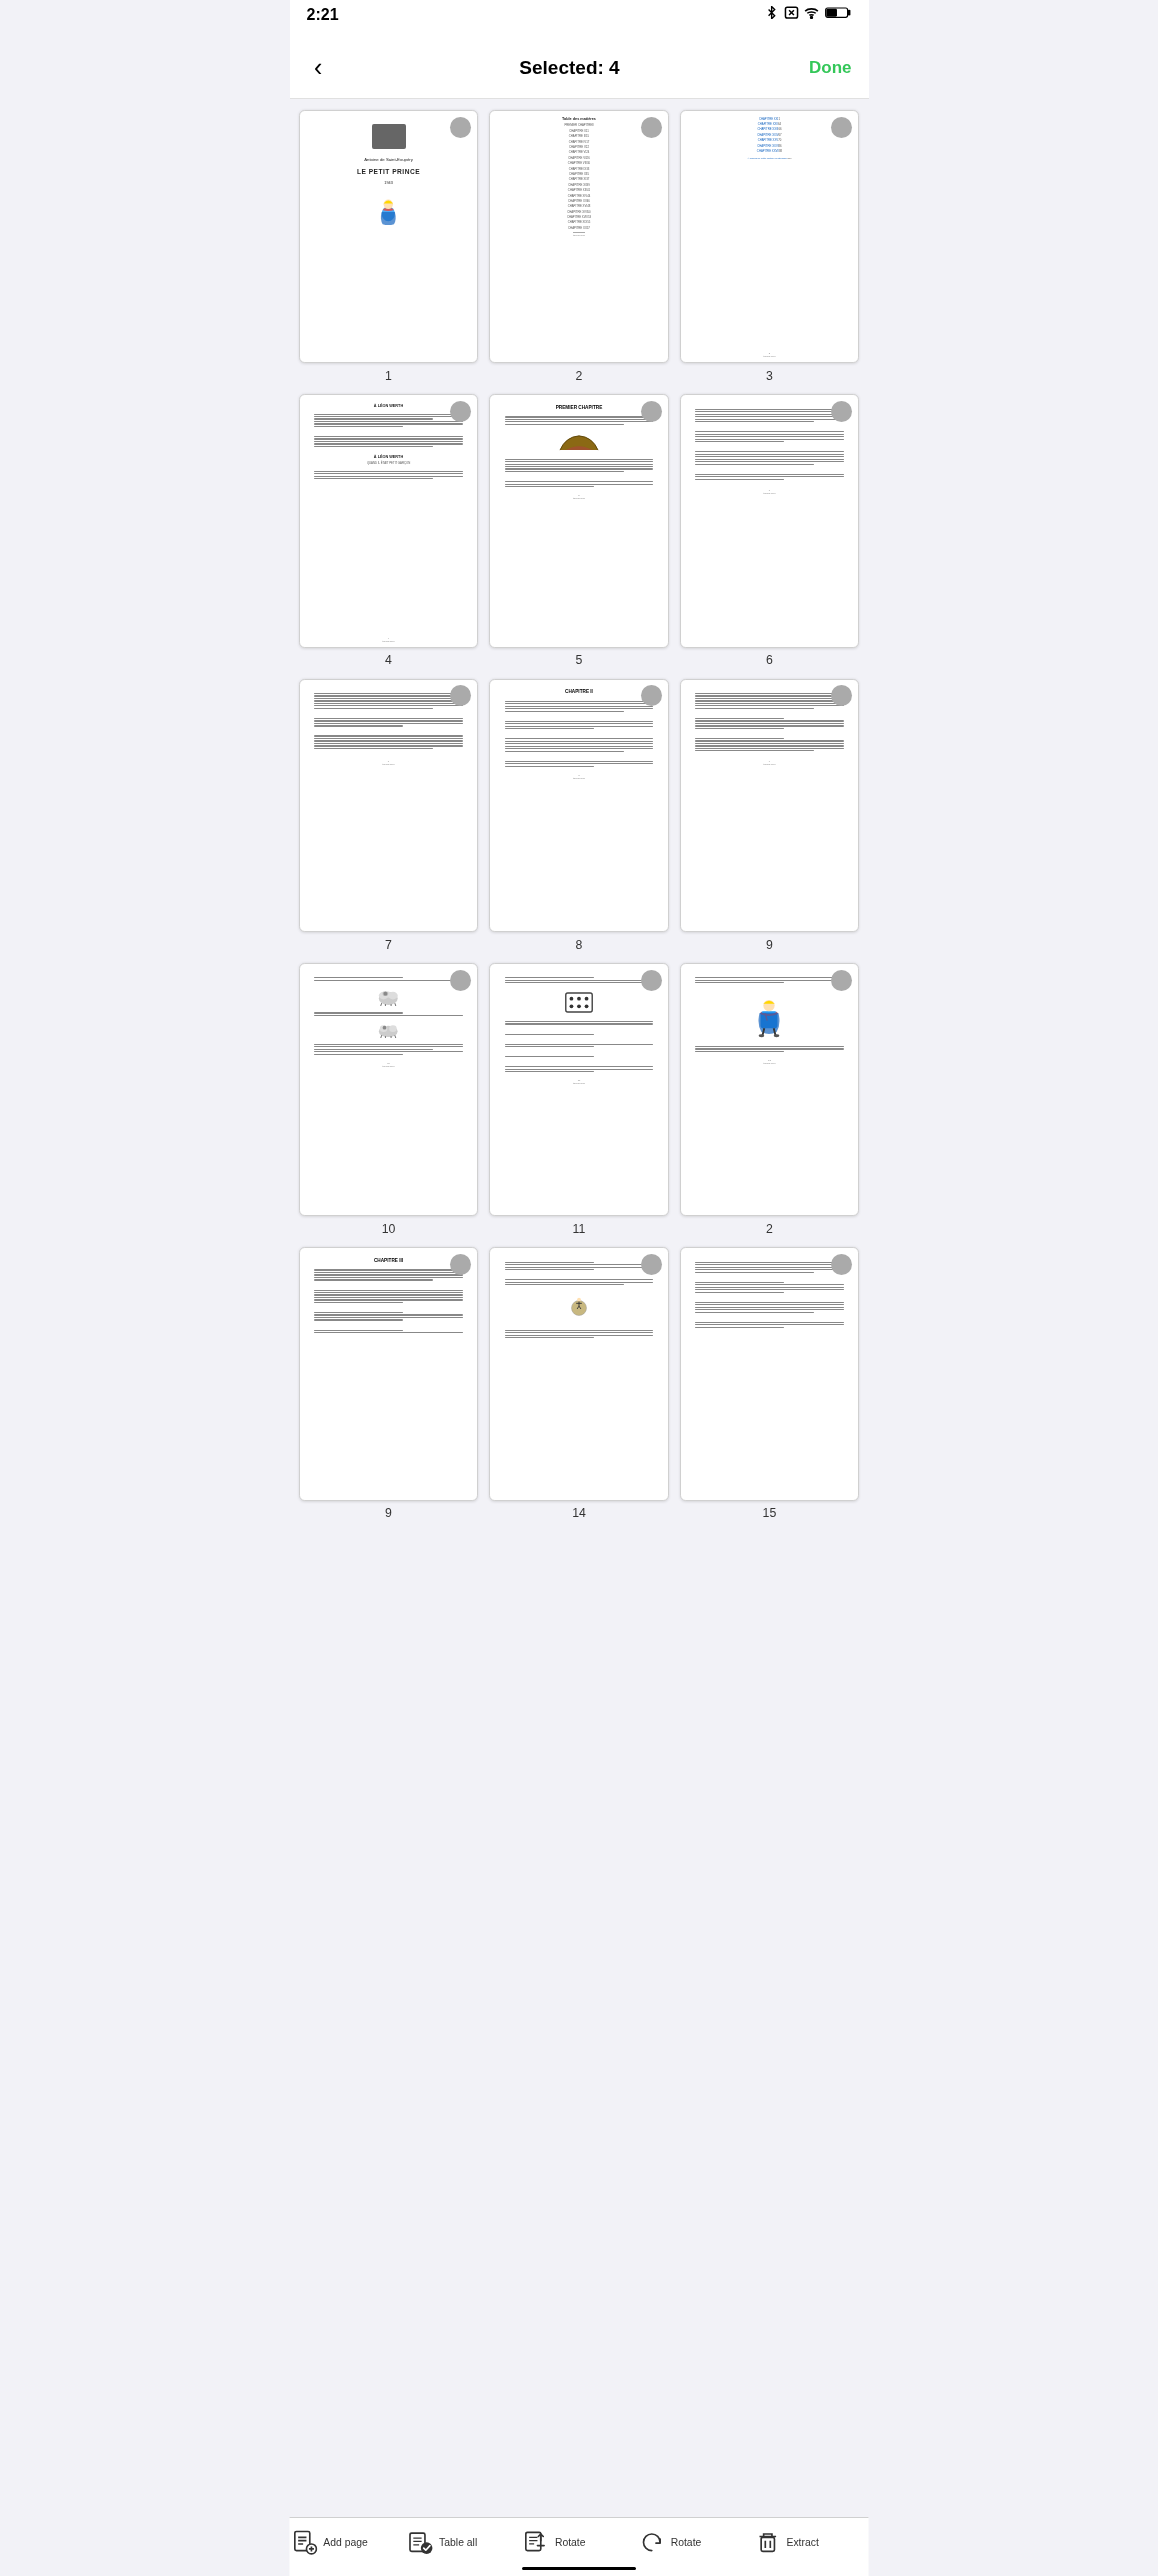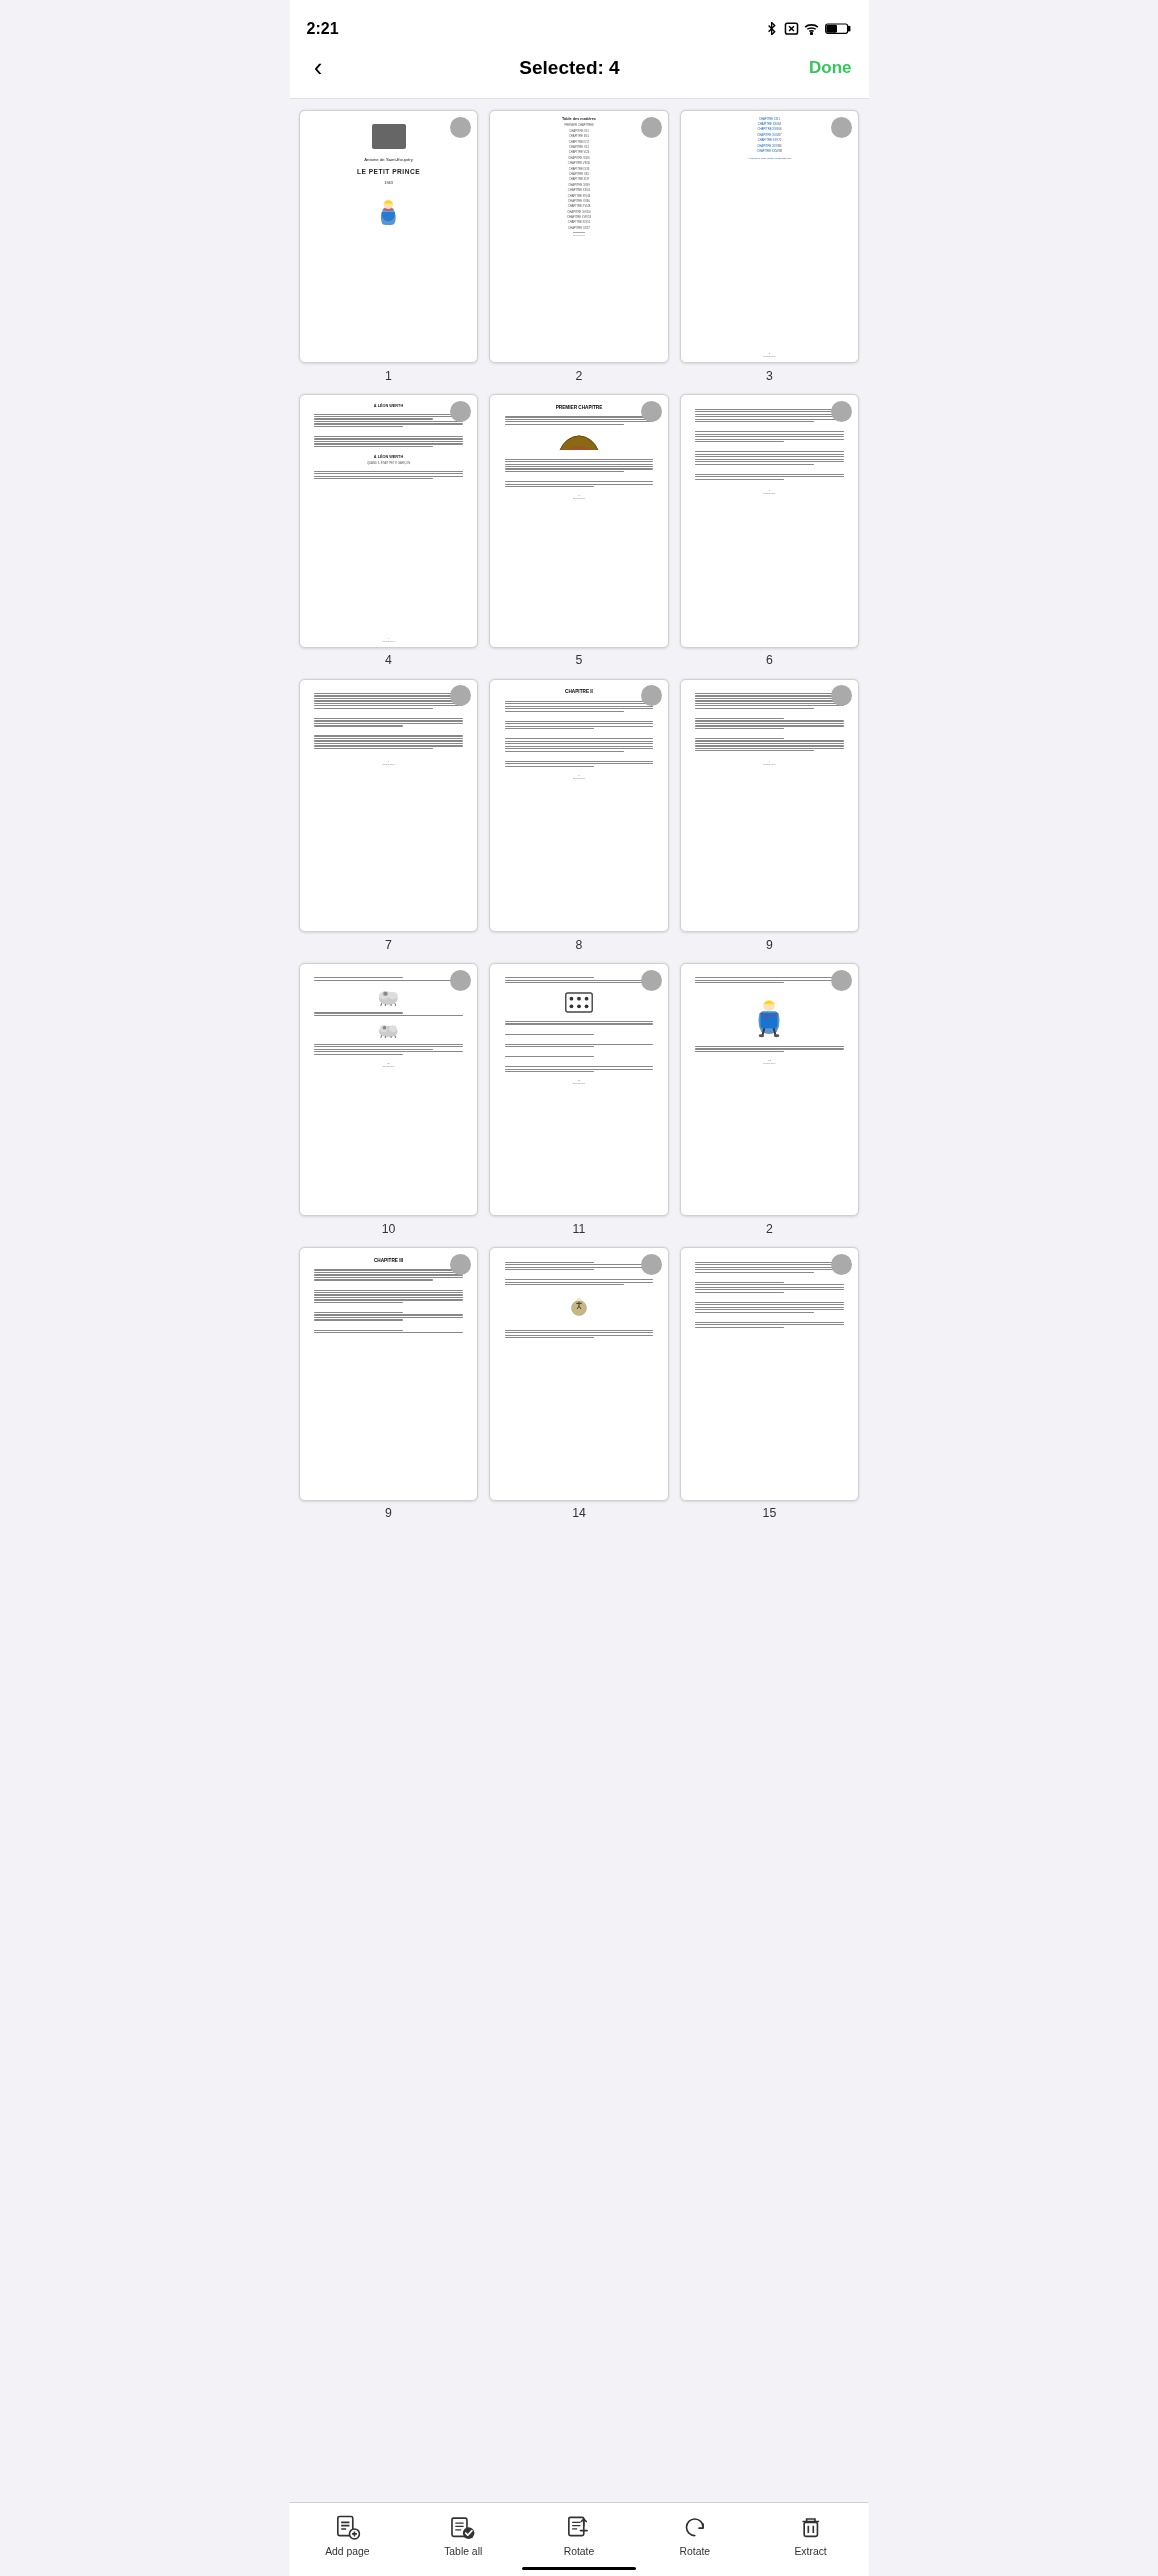--- a/index.html
+++ b/index.html
@@ -11,21 +11,21 @@
       max-width: 579px;
       margin: 0 auto;
       min-height: 1288px;
       overflow-x: hidden;
     }
 
     
     .status-bar {
       display: flex;
       justify-content: space-between;
-      align-items: flex-end;
+      align-items: flex-start;
       padding: 5.7px 17px 3.8px 17px;
       background: #fff;
       height: 42px;
     }
     .status-time {
       font-size: 16px;
       font-weight: 600;
       color: #000;
     }
     .status-icons {
@@ -195,21 +195,21 @@
       background: #fff;
       border-top: 0.9px solid #d0d0d0;
       display: flex;
       justify-content: space-around;
       align-items: center;
       padding: 9.5px 0 19px 0;
     }
 
     .toolbar-item {
       display: flex;
-      flex-direction: column;
+      flex-direction: row;
       align-items: center;
       gap: 3.8px;
       cursor: pointer;
       flex: 1;
     }
 
     .toolbar-icon {
       width: 30px;
       height: 30px;
       display: flex;

